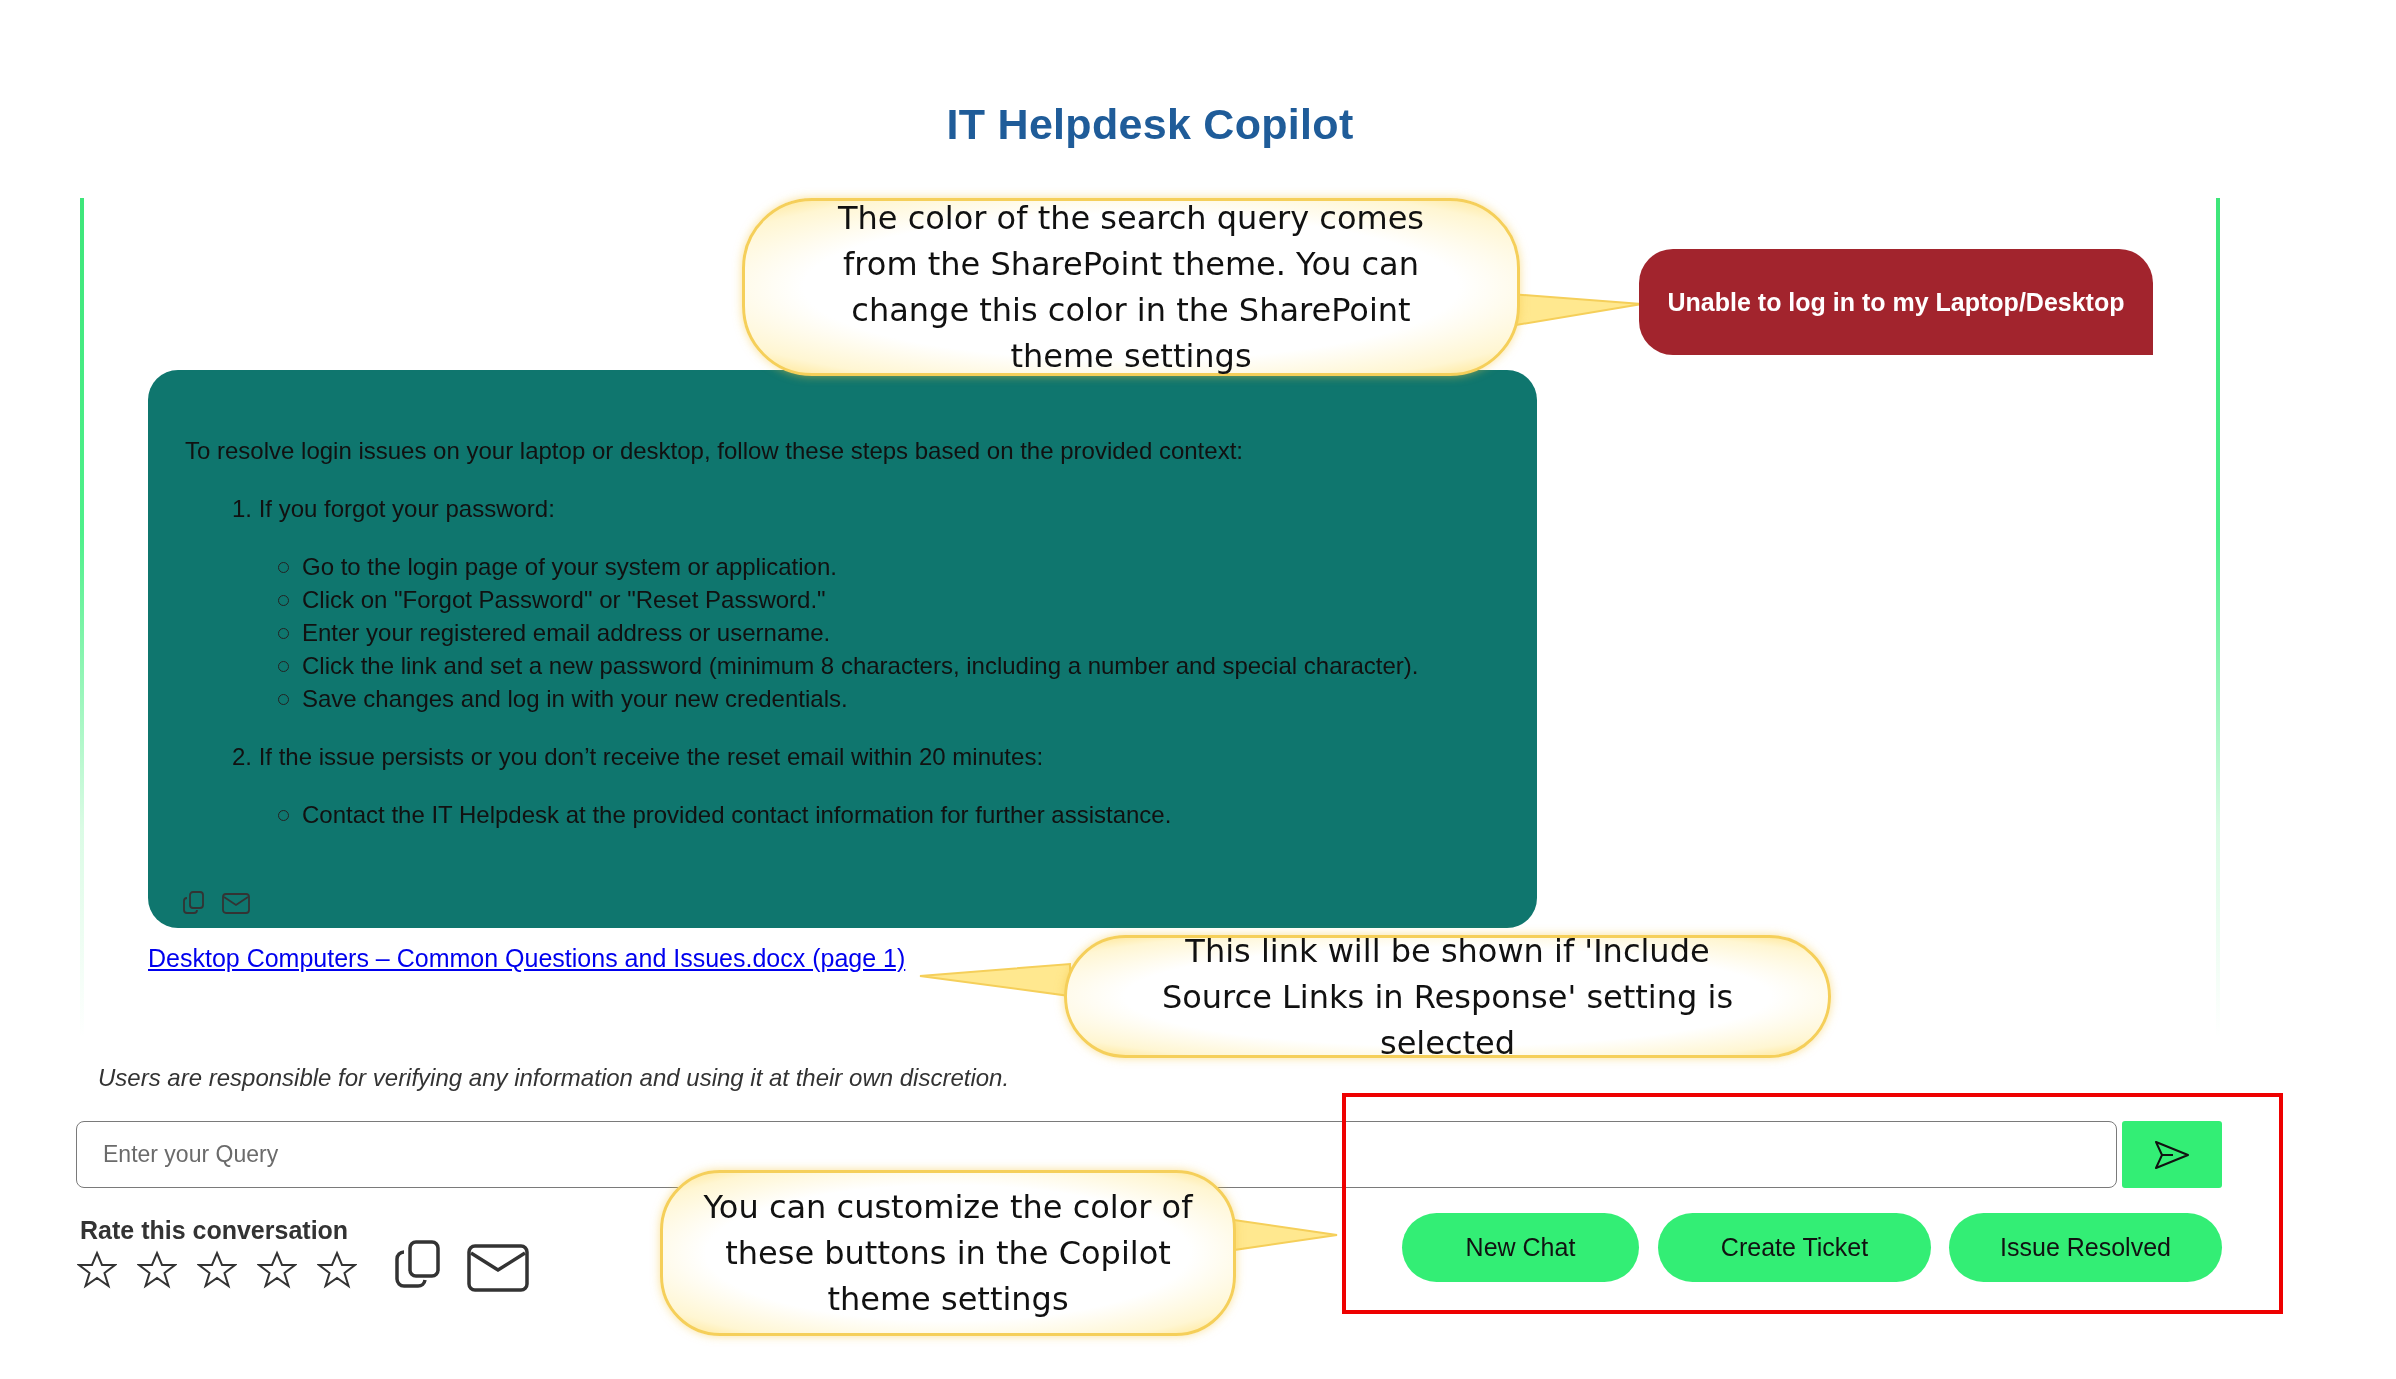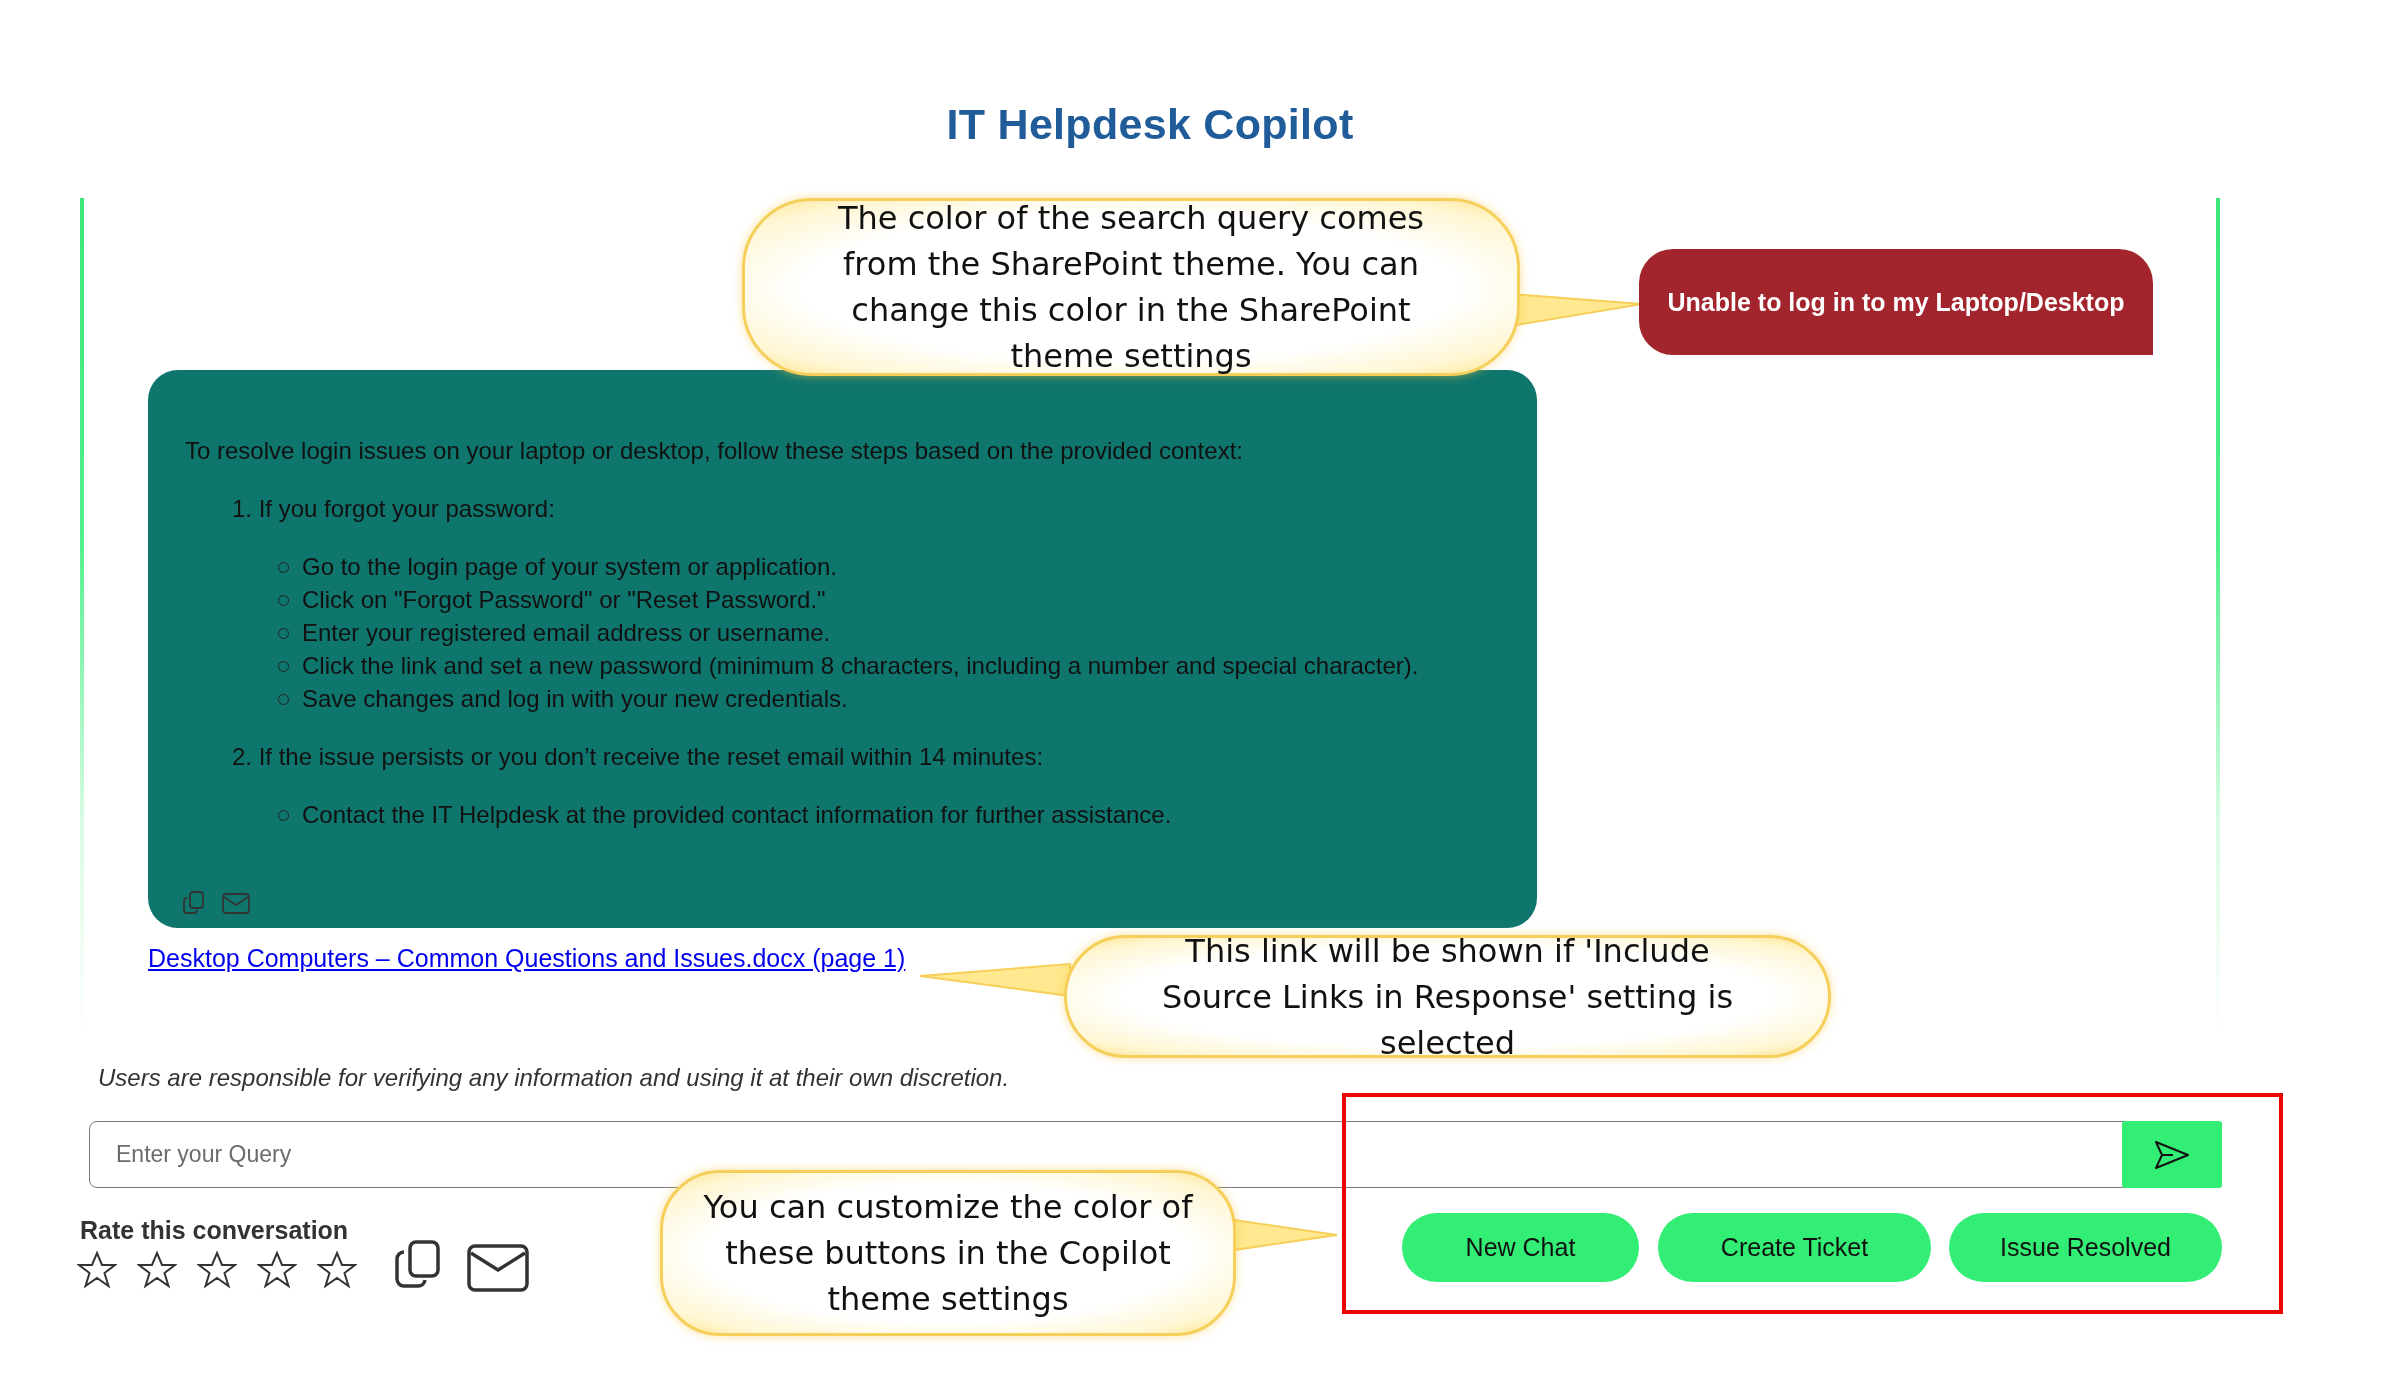--- a/index.html
+++ b/index.html
@@ -63,21 +63,21 @@
     position: absolute; left: 148px; top: 944px;
     font-size: 25px; color: #0000ee; text-decoration: underline;
   }
 
   .disclaimer {
     position: absolute; left: 98px; top: 1064px;
     font-size: 24px; font-style: italic; color: #333;
   }
 
   .query-input {
-    position: absolute; left: 89px; top: 1121px; width: 2041px; height: 67px;
+    position: absolute; left: 76px; top: 1121px; width: 2041px; height: 67px;
     border: 1.5px solid #7a7a7a; border-radius: 8px;
     font-size: 23px; padding: 0 26px; color: #333; background: #fff; outline: none;
     font-family: "Liberation Sans", "DejaVu Sans", sans-serif;
   }
   .query-input::placeholder { color: #6b6b6b; }
 
   .send-button {
     position: absolute; left: 2122px; top: 1121px; width: 100px; height: 67px;
     background: #33ee75; border: none; border-radius: 3px;
     display: flex; align-items: center; justify-content: center; cursor: pointer;
@@ -129,21 +129,21 @@
       <div style="margin-left:-47px;padding-left:47px;">1. If you forgot your password:</div>
       <ul style="padding-left:70px;">
         <li>Go to the login page of your system or application.</li>
         <li>Click on "Forgot Password" or "Reset Password."</li>
         <li>Enter your registered email address or username.</li>
         <li>Click the link and set a new password (minimum 8 characters, including a number and special character).</li>
         <li>Save changes and log in with your new credentials.</li>
       </ul>
     </li>
     <li>
-      <div>2. If the issue persists or you don’t receive the reset email within 14 minutes:</div>
+      <div>2. If the issue persists or you don’t receive the reset email within 20 minutes:</div>
       <ul style="padding-left:70px;">
         <li>Contact the IT Helpdesk at the provided contact information for further assistance.</li>
       </ul>
     </li>
   </ol>
   <div class="answer-icons">
     <svg width="26" height="26" viewBox="0 0 26 26" style="cursor:pointer">
       <rect x="9" y="2" width="13" height="16" rx="3" fill="none" stroke="#333" stroke-width="1.8"></rect>
       <path d="M6 8 a3 3 0 0 0 -3 3 v9 a3 3 0 0 0 3 3 h7 a3 3 0 0 0 3 -3" fill="none" stroke="#333" stroke-width="1.8"></path>
     </svg>

